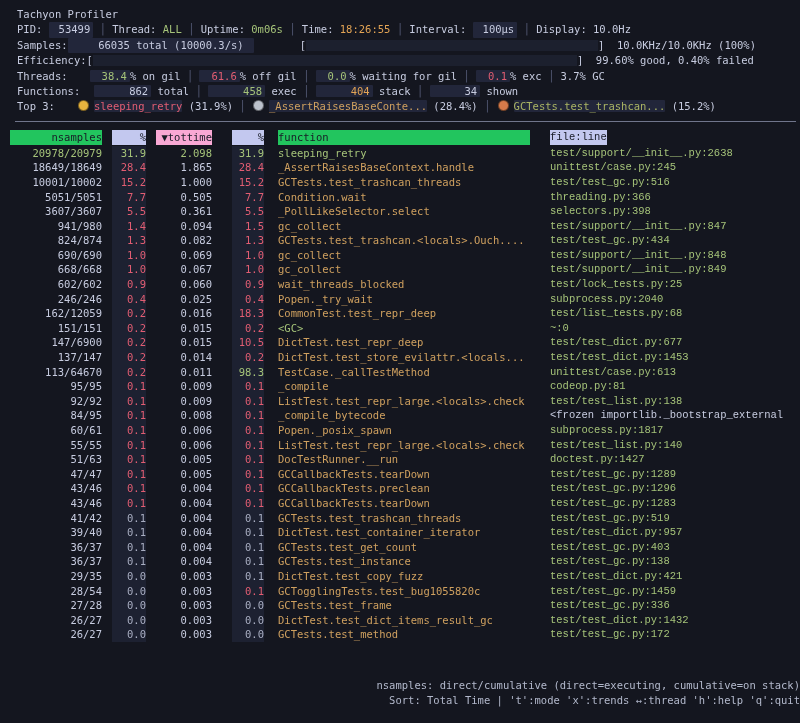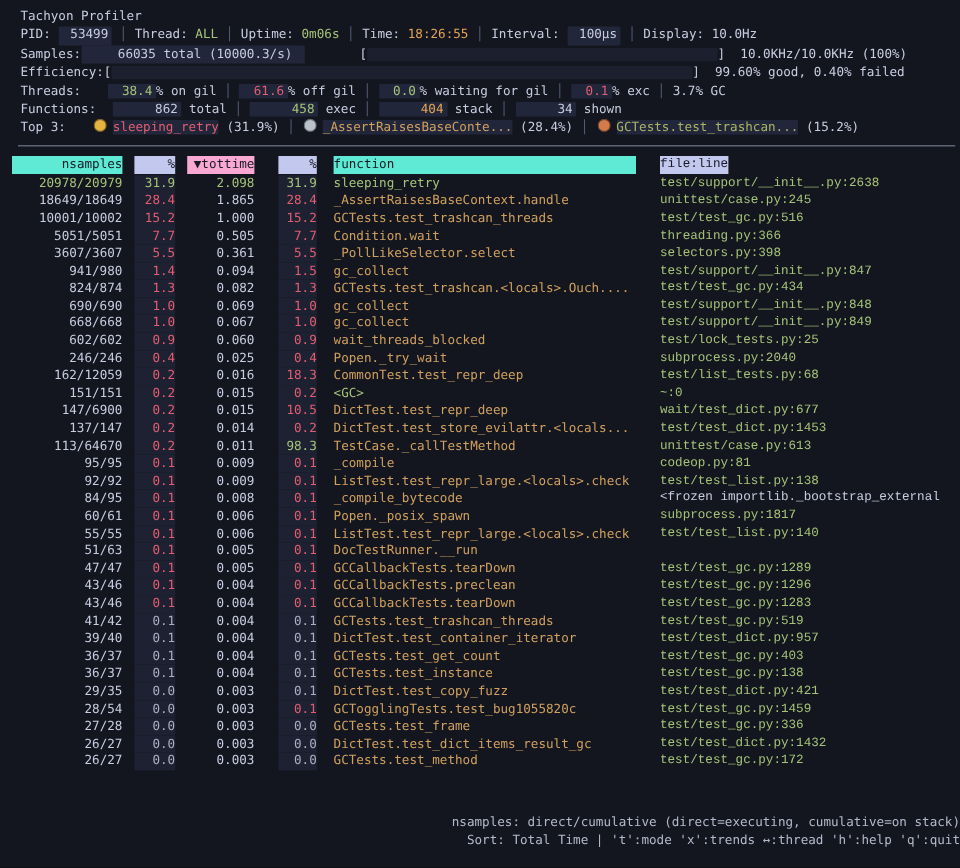--- a/index.html
+++ b/index.html
@@ -26,21 +26,21 @@
   .hr{height:1px;background:#70758b;margin:6px 4px 0 15px;}
   .table{margin-left:10px;margin-top:8px;}
   .trow{display:flex;height:14.6px;line-height:14.6px;white-space:pre;align-items:center;}
   .thead{height:15px;line-height:15px;margin-bottom:1px;}
   .c-n{width:92px;text-align:right;flex:none;overflow:hidden;}
   .c-p1{width:34px;text-align:right;flex:none;margin-left:10px;background:#1d2131;}
   .c-t{width:56px;text-align:right;flex:none;margin-left:10px;}
   .c-p2{width:32px;text-align:right;flex:none;margin-left:20px;background:#1d2131;}
   .c-f{width:252px;flex:none;margin-left:14px;overflow:hidden;}
   .c-l{flex:1;margin-left:20px;overflow:hidden;font-family:Liberation Mono, monospace;}
-  .thead .hc{background:#5eead4;color:#181b26;}
+  .thead .hc{background:#22c55e;color:#181b26;}
   .thead .hc.sorted{background:#f9a8d4;color:#181b26;}
   .thead .c-p1,.thead .c-p2{background:#c3c8ef;}
   .thead .c-l{background:none;}
   .thead .c-l .hspan{background:#c3c8ef;color:#181b26;display:inline-block;}
   .footer{margin-left:17px;margin-top:36px;color:#b3b9cc;text-align:right;}
   .fline{height:15.4px;line-height:15.4px;white-space:pre;}
 </style>
 </head>
 <body>
 
@@ -85,29 +85,29 @@
         <div class="trow"><span class="c-n fg">5051/5051</span><span class="c-p1 r">7.7</span><span class="c-t fg">0.505</span><span class="c-p2 r">7.7</span><span class="c-f y">Condition.wait</span><span class="c-l g">threading.py:366</span></div>
         <div class="trow"><span class="c-n fg">3607/3607</span><span class="c-p1 r">5.5</span><span class="c-t fg">0.361</span><span class="c-p2 r">5.5</span><span class="c-f y">_PollLikeSelector.select</span><span class="c-l g">selectors.py:398</span></div>
         <div class="trow"><span class="c-n fg">941/980</span><span class="c-p1 r">1.4</span><span class="c-t fg">0.094</span><span class="c-p2 r">1.5</span><span class="c-f y">gc_collect</span><span class="c-l g">test/support/__init__.py:847</span></div>
         <div class="trow"><span class="c-n fg">824/874</span><span class="c-p1 r">1.3</span><span class="c-t fg">0.082</span><span class="c-p2 r">1.3</span><span class="c-f y">GCTests.test_trashcan.&lt;locals&gt;.Ouch....</span><span class="c-l g">test/test_gc.py:434</span></div>
         <div class="trow"><span class="c-n fg">690/690</span><span class="c-p1 r">1.0</span><span class="c-t fg">0.069</span><span class="c-p2 r">1.0</span><span class="c-f y">gc_collect</span><span class="c-l g">test/support/__init__.py:848</span></div>
         <div class="trow"><span class="c-n fg">668/668</span><span class="c-p1 r">1.0</span><span class="c-t fg">0.067</span><span class="c-p2 r">1.0</span><span class="c-f y">gc_collect</span><span class="c-l g">test/support/__init__.py:849</span></div>
         <div class="trow"><span class="c-n fg">602/602</span><span class="c-p1 r">0.9</span><span class="c-t fg">0.060</span><span class="c-p2 r">0.9</span><span class="c-f y">wait_threads_blocked</span><span class="c-l g">test/lock_tests.py:25</span></div>
         <div class="trow"><span class="c-n fg">246/246</span><span class="c-p1 r">0.4</span><span class="c-t fg">0.025</span><span class="c-p2 r">0.4</span><span class="c-f y">Popen._try_wait</span><span class="c-l g">subprocess.py:2040</span></div>
         <div class="trow"><span class="c-n fg">162/12059</span><span class="c-p1 r">0.2</span><span class="c-t fg">0.016</span><span class="c-p2 r">18.3</span><span class="c-f y">CommonTest.test_repr_deep</span><span class="c-l g">test/list_tests.py:68</span></div>
         <div class="trow"><span class="c-n fg">151/151</span><span class="c-p1 r">0.2</span><span class="c-t fg">0.015</span><span class="c-p2 r">0.2</span><span class="c-f g">&lt;GC&gt;</span><span class="c-l g">~:0</span></div>
-        <div class="trow"><span class="c-n fg">147/6900</span><span class="c-p1 r">0.2</span><span class="c-t fg">0.015</span><span class="c-p2 r">10.5</span><span class="c-f y">DictTest.test_repr_deep</span><span class="c-l g">wait/test_dict.py:677</span></div>
+        <div class="trow"><span class="c-n fg">147/6900</span><span class="c-p1 r">0.2</span><span class="c-t fg">0.015</span><span class="c-p2 r">10.5</span><span class="c-f y">DictTest.test_repr_deep</span><span class="c-l g">test/test_dict.py:677</span></div>
         <div class="trow"><span class="c-n fg">137/147</span><span class="c-p1 r">0.2</span><span class="c-t fg">0.014</span><span class="c-p2 r">0.2</span><span class="c-f y">DictTest.test_store_evilattr.&lt;locals...</span><span class="c-l g">test/test_dict.py:1453</span></div>
         <div class="trow"><span class="c-n fg">113/64670</span><span class="c-p1 r">0.2</span><span class="c-t fg">0.011</span><span class="c-p2 g">98.3</span><span class="c-f y">TestCase._callTestMethod</span><span class="c-l g">unittest/case.py:613</span></div>
         <div class="trow"><span class="c-n fg">95/95</span><span class="c-p1 r">0.1</span><span class="c-t fg">0.009</span><span class="c-p2 r">0.1</span><span class="c-f y">_compile</span><span class="c-l g">codeop.py:81</span></div>
         <div class="trow"><span class="c-n fg">92/92</span><span class="c-p1 r">0.1</span><span class="c-t fg">0.009</span><span class="c-p2 r">0.1</span><span class="c-f y">ListTest.test_repr_large.&lt;locals&gt;.check</span><span class="c-l g">test/test_list.py:138</span></div>
         <div class="trow"><span class="c-n fg">84/95</span><span class="c-p1 r">0.1</span><span class="c-t fg">0.008</span><span class="c-p2 r">0.1</span><span class="c-f y">_compile_bytecode</span><span class="c-l fg">&lt;frozen importlib._bootstrap_external</span></div>
         <div class="trow"><span class="c-n fg">60/61</span><span class="c-p1 r">0.1</span><span class="c-t fg">0.006</span><span class="c-p2 r">0.1</span><span class="c-f y">Popen._posix_spawn</span><span class="c-l g">subprocess.py:1817</span></div>
         <div class="trow"><span class="c-n fg">55/55</span><span class="c-p1 r">0.1</span><span class="c-t fg">0.006</span><span class="c-p2 r">0.1</span><span class="c-f y">ListTest.test_repr_large.&lt;locals&gt;.check</span><span class="c-l g">test/test_list.py:140</span></div>
-        <div class="trow"><span class="c-n fg">51/63</span><span class="c-p1 r">0.1</span><span class="c-t fg">0.005</span><span class="c-p2 r">0.1</span><span class="c-f y">DocTestRunner.__run</span></div>
+        <div class="trow"><span class="c-n fg">51/63</span><span class="c-p1 r">0.1</span><span class="c-t fg">0.005</span><span class="c-p2 r">0.1</span><span class="c-f y">DocTestRunner.__run</span><span class="c-l g">doctest.py:1427</span></div>
         <div class="trow"><span class="c-n fg">47/47</span><span class="c-p1 r">0.1</span><span class="c-t fg">0.005</span><span class="c-p2 r">0.1</span><span class="c-f y">GCCallbackTests.tearDown</span><span class="c-l g">test/test_gc.py:1289</span></div>
         <div class="trow"><span class="c-n fg">43/46</span><span class="c-p1 r">0.1</span><span class="c-t fg">0.004</span><span class="c-p2 r">0.1</span><span class="c-f y">GCCallbackTests.preclean</span><span class="c-l g">test/test_gc.py:1296</span></div>
         <div class="trow"><span class="c-n fg">43/46</span><span class="c-p1 r">0.1</span><span class="c-t fg">0.004</span><span class="c-p2 r">0.1</span><span class="c-f y">GCCallbackTests.tearDown</span><span class="c-l g">test/test_gc.py:1283</span></div>
         <div class="trow"><span class="c-n fg">41/42</span><span class="c-p1 d">0.1</span><span class="c-t fg">0.004</span><span class="c-p2 d">0.1</span><span class="c-f y">GCTests.test_trashcan_threads</span><span class="c-l g">test/test_gc.py:519</span></div>
         <div class="trow"><span class="c-n fg">39/40</span><span class="c-p1 d">0.1</span><span class="c-t fg">0.004</span><span class="c-p2 d">0.1</span><span class="c-f y">DictTest.test_container_iterator</span><span class="c-l g">test/test_dict.py:957</span></div>
         <div class="trow"><span class="c-n fg">36/37</span><span class="c-p1 d">0.1</span><span class="c-t fg">0.004</span><span class="c-p2 d">0.1</span><span class="c-f y">GCTests.test_get_count</span><span class="c-l g">test/test_gc.py:403</span></div>
         <div class="trow"><span class="c-n fg">36/37</span><span class="c-p1 d">0.1</span><span class="c-t fg">0.004</span><span class="c-p2 d">0.1</span><span class="c-f y">GCTests.test_instance</span><span class="c-l g">test/test_gc.py:138</span></div>
         <div class="trow"><span class="c-n fg">29/35</span><span class="c-p1 d">0.0</span><span class="c-t fg">0.003</span><span class="c-p2 d">0.1</span><span class="c-f y">DictTest.test_copy_fuzz</span><span class="c-l g">test/test_dict.py:421</span></div>
         <div class="trow"><span class="c-n fg">28/54</span><span class="c-p1 d">0.0</span><span class="c-t fg">0.003</span><span class="c-p2 rh">0.1</span><span class="c-f y">GCTogglingTests.test_bug1055820c</span><span class="c-l g">test/test_gc.py:1459</span></div>
         <div class="trow"><span class="c-n fg">27/28</span><span class="c-p1 d">0.0</span><span class="c-t fg">0.003</span><span class="c-p2 d">0.0</span><span class="c-f y">GCTests.test_frame</span><span class="c-l g">test/test_gc.py:336</span></div>

